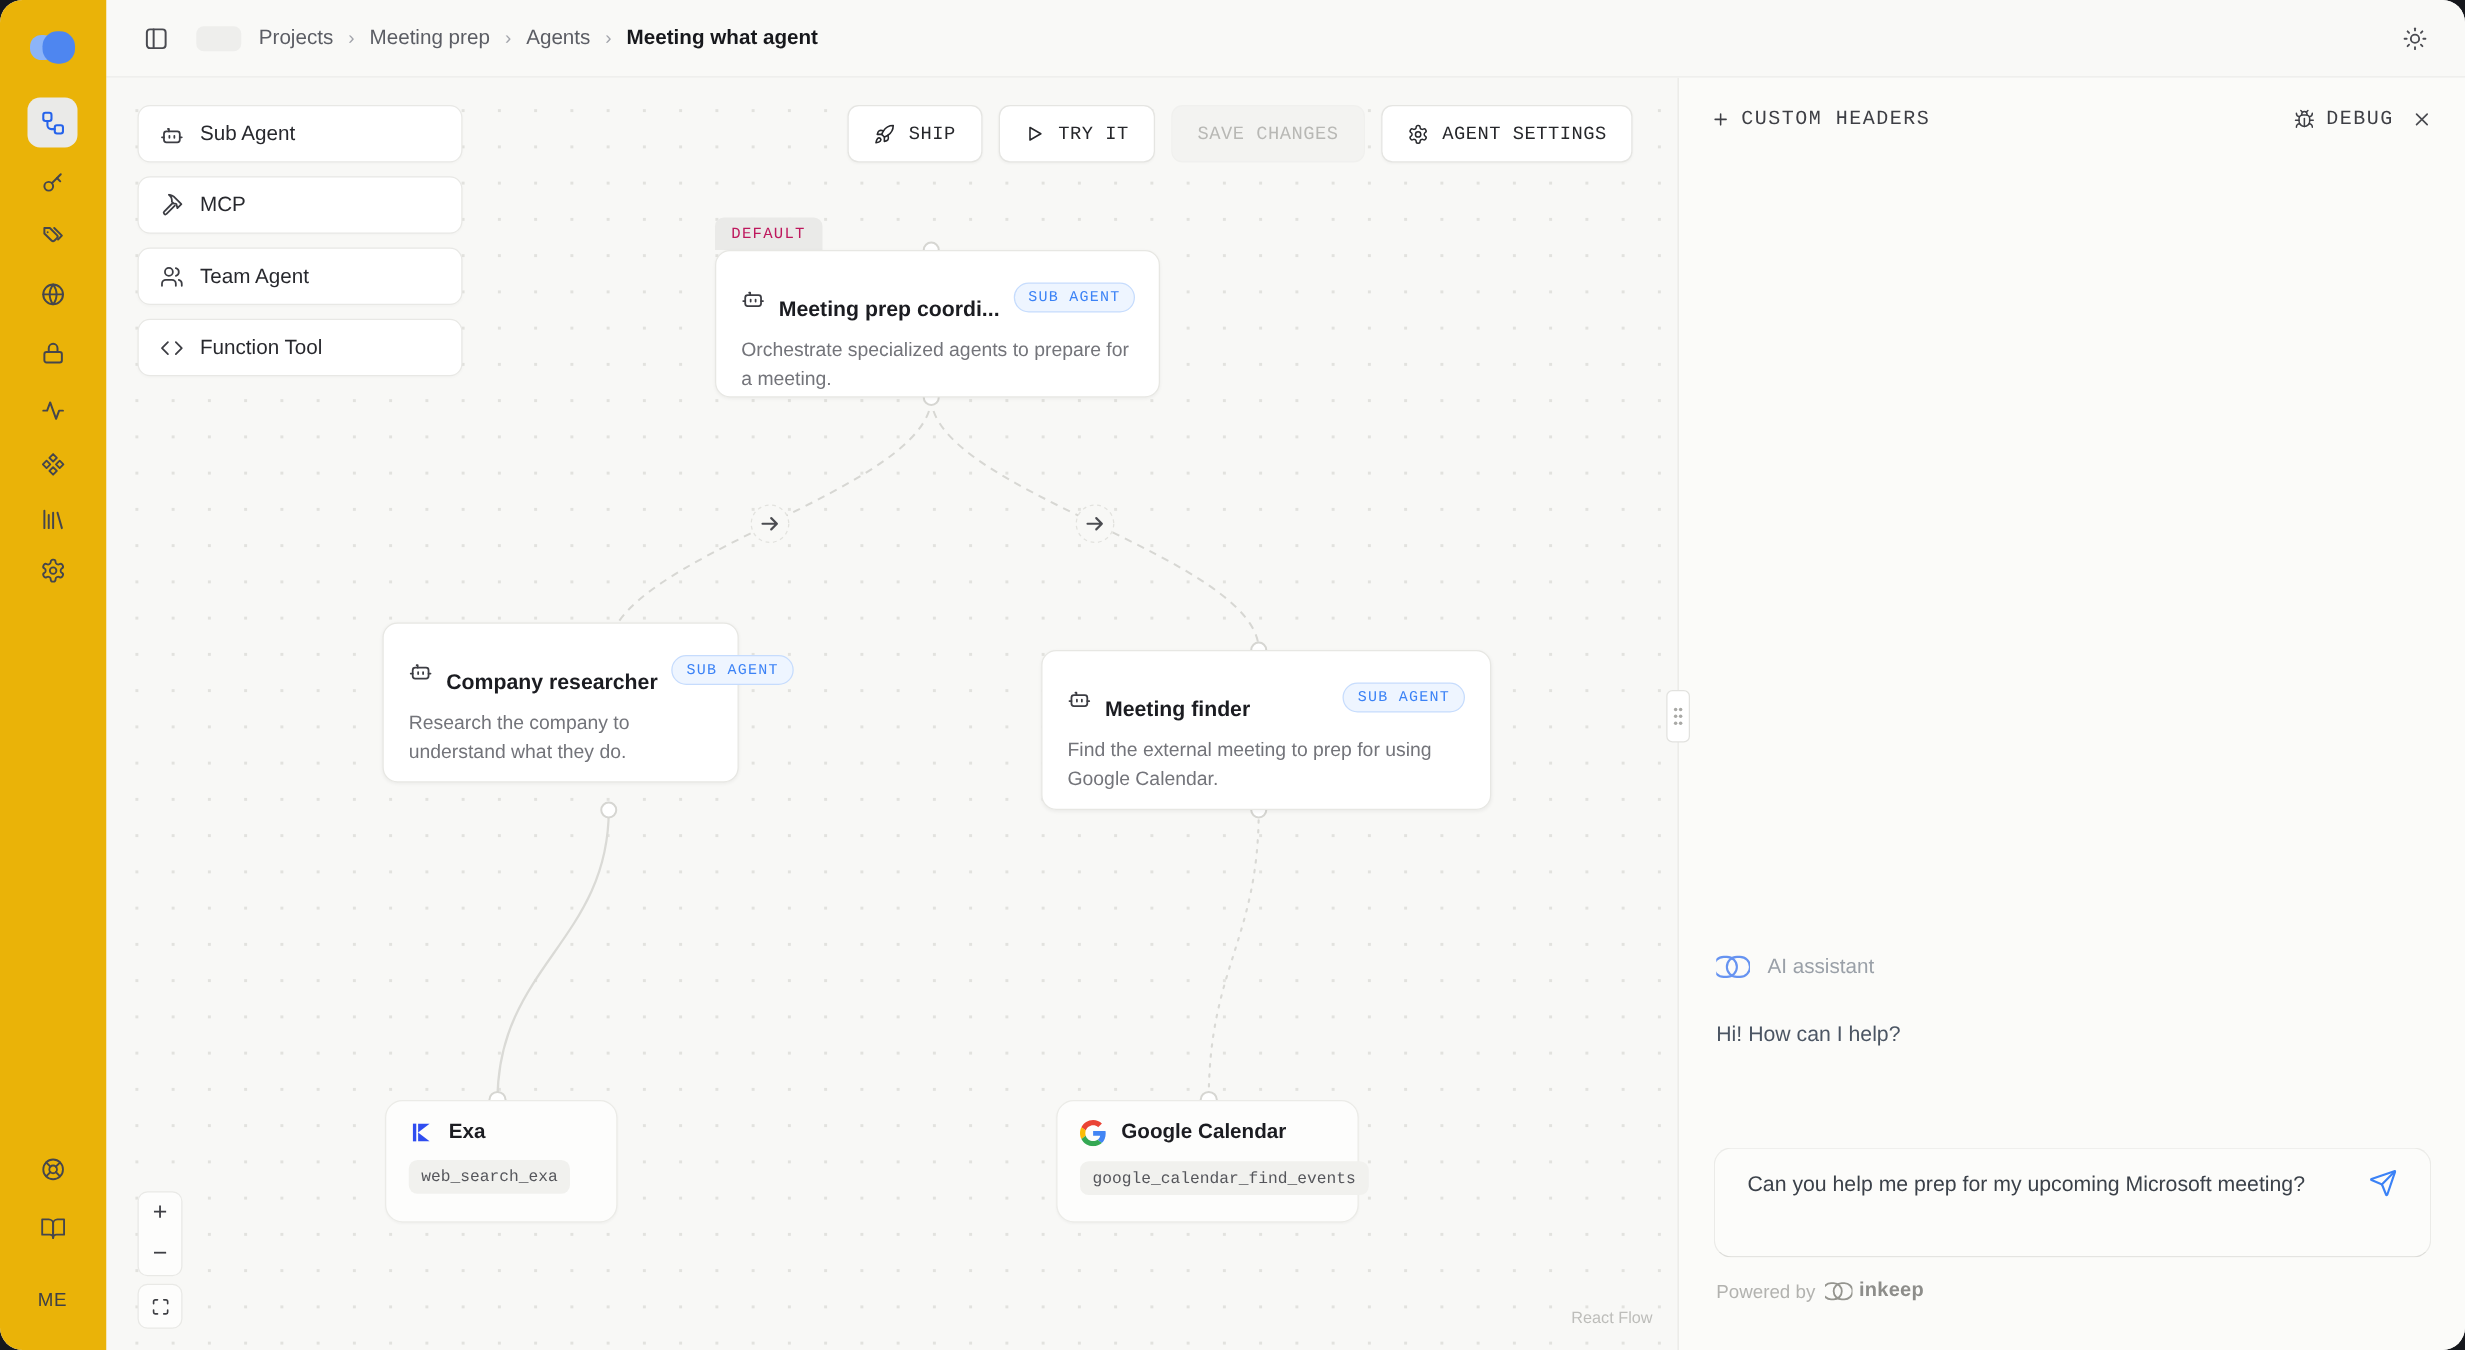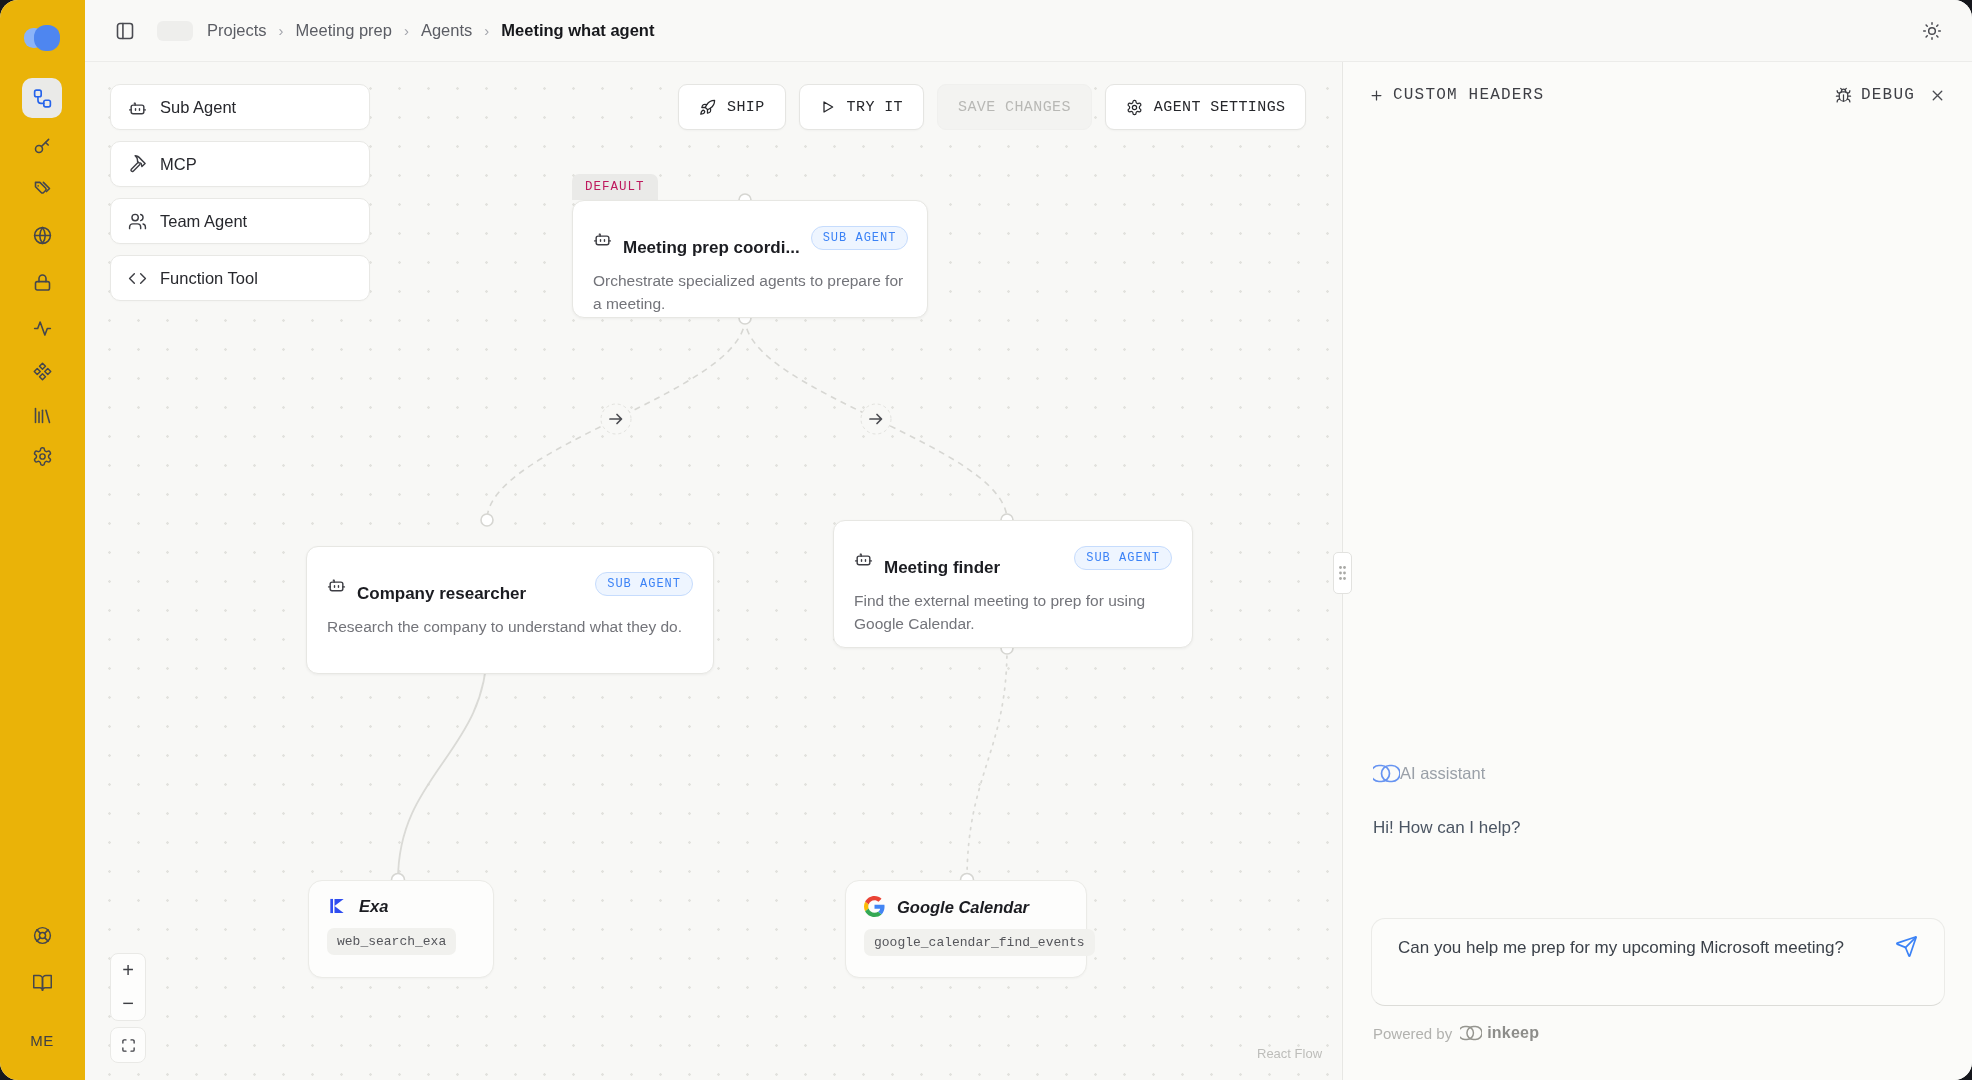--- a/index.html
+++ b/index.html
@@ -43,40 +43,40 @@
   .node{position:absolute;background:#fff;border:1px solid #e7e7e3;border-radius:12px;padding:17px 20px;box-sizing:border-box;box-shadow:0 1px 3px rgba(25,25,25,.05);}
   .node-head{display:flex;align-items:center;gap:11px;}
   .node-head .ic{color:#3c3d43;display:flex;flex:none;}
   .node-title{font-size:17px;font-weight:bold;color:#1b1c21;white-space:nowrap;margin-top:20px;}
   .badge{margin-left:auto;font-family:"Liberation Mono",monospace;font-size:12px;letter-spacing:1px;color:#3b82f6;background:#eef5ff;border:1px solid #c6dcfd;border-radius:999px;padding:4px 11px;white-space:nowrap;}
   .node-desc{margin-top:11px;font-size:15.5px;color:#73747a;line-height:1.5;}
   .default-tab{position:absolute;left:487px;top:112px;height:26px;display:flex;align-items:center;padding:0 13px;background:#eaeae8;border-radius:7px 7px 0 0;font-family:"Liberation Mono",monospace;font-size:12.5px;letter-spacing:1px;color:#be185d;}
 
   
   .toolnode{position:absolute;background:#fdfdfc;border:1px solid #ebebe7;border-radius:14px;padding:15px 18px;box-sizing:border-box;box-shadow:0 1px 2px rgba(25,25,25,.03);}
-  .tool-head{display:flex;align-items:flex-end;gap:12px;font-style:italic;}
+  .tool-head{display:flex;align-items:flex-start;gap:12px;}
   .tool-title{font-size:16.5px;font-weight:bold;color:#1b1c21;white-space:nowrap;}
   .tool-chip{display:inline-block;margin-top:12px;font-family:"Liberation Mono",monospace;font-size:13px;color:#55565b;background:#f1f1ee;border-radius:7px;padding:6px 10px;white-space:nowrap;}
 
   
   .zoomctl{position:absolute;left:25px;top:891px;display:flex;flex-direction:column;gap:6px;}
   .zgroup{background:#fdfdfc;border:1px solid #e9e9e6;border-radius:8px;overflow:hidden;display:flex;flex-direction:column;}
   .zbtn{width:34px;height:33px;display:flex;align-items:center;justify-content:center;font-size:20px;color:#3e3f44;background:transparent;}
   .zbtn.single{background:#fdfdfc;border:1px solid #e9e9e6;border-radius:8px;height:34px;}
   .rf-attr{position:absolute;left:1172px;top:984px;font-size:13px;color:#bdbdba;}
 
   
   .grip{position:absolute;left:1333px;top:552px;width:17px;height:40px;background:#fff;border:1px solid #e2e2df;border-radius:5px;z-index:7;display:flex;align-items:center;justify-content:center;}
 
   
   .rightpanel{position:absolute;left:1342px;top:62px;right:0;bottom:0;background:#fbfbf9;border-left:1px solid #e7e7e4;box-sizing:border-box;}
   .rp-header{position:absolute;left:0;right:0;top:0;height:66px;display:flex;align-items:center;padding:0 26px;box-sizing:border-box;font-family:"Liberation Mono",monospace;font-size:16px;letter-spacing:1.2px;color:#3e3f45;}
   .rp-btn{display:flex;align-items:center;gap:9px;white-space:nowrap;}
   .rp-right{margin-left:auto;display:flex;align-items:flex-end;gap:14px;}
-  .assist-row{position:absolute;left:30px;top:702px;display:flex;align-items:center;}
+  .assist-row{position:absolute;left:30px;top:702px;display:flex;align-items:center;gap:14px;}
   .assist-name{font-size:16.5px;color:#9aa0a8;}
   .greeting{position:absolute;left:30px;top:756px;font-size:17px;color:#4b5563;}
   .chat-card{position:absolute;left:28px;top:856px;width:574px;height:88px;box-sizing:border-box;background:#fcfcfa;border:1px solid #ebebe8;border-bottom:1px solid #dcdcd8;border-radius:14px;}
   .chat-text{position:absolute;left:26px;top:16px;right:70px;font-size:17px;color:#3b4149;line-height:1.55;}
   .send{position:absolute;right:26px;top:16px;color:#3b82f6;}
   .powered{position:absolute;left:30px;top:962px;display:flex;align-items:center;gap:8px;font-size:15px;color:#b2b2af;}
   .powered .brand{font-size:16px;color:#8d8d8a;font-weight:bold;letter-spacing:.2px;margin-left:-3px;}
 </style>
 </head>
 <body>
@@ -324,21 +324,21 @@
               <path d="M9.5 13.5v2M14.5 13.5v2"></path>
               <path d="M2 15h2M20 15h2"></path>
             </svg>
           </span>
         <span class="node-title">Meeting prep coordi...</span>
         <span class="badge">SUB AGENT</span>
       </div>
       <div class="node-desc">Orchestrate specialized agents to prepare for a meeting.</div>
     </div>
 
-    <div class="node" style="left:221px;top:484px;width:408px;height:128px;">
+    <div class="node" style="left:221px;top:436px;width:285px;height:128px;">
       <div class="node-head">
         <span class="ic">
             <svg width="19" height="19" viewBox="0 0 24 24" fill="none" stroke="currentColor" stroke-width="1.8" stroke-linecap="round" stroke-linejoin="round">
               <rect x="4" y="9" width="16" height="11" rx="2.5"></rect>
               <path d="M9 9V6.5h-1"></path>
               <path d="M9.5 13.5v2M14.5 13.5v2"></path>
               <path d="M2 15h2M20 15h2"></path>
             </svg>
           </span>
         <span class="node-title">Company researcher</span>

